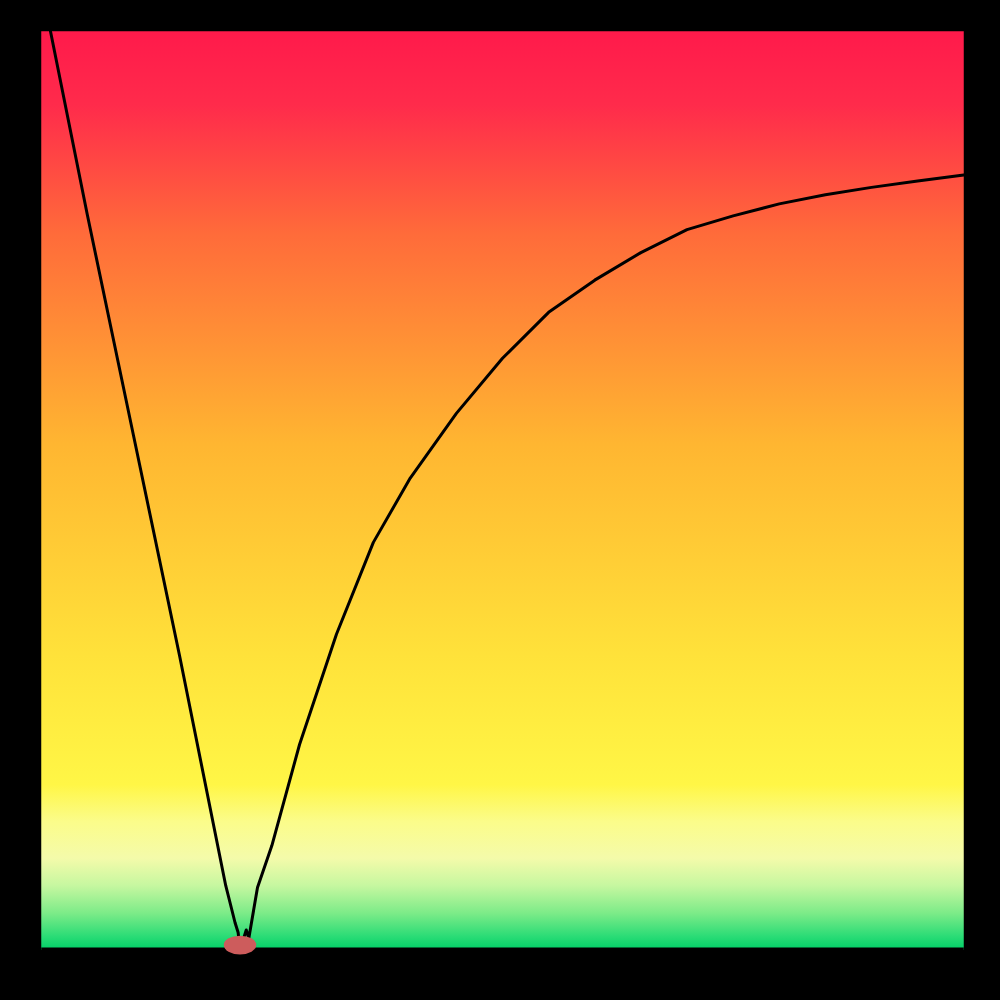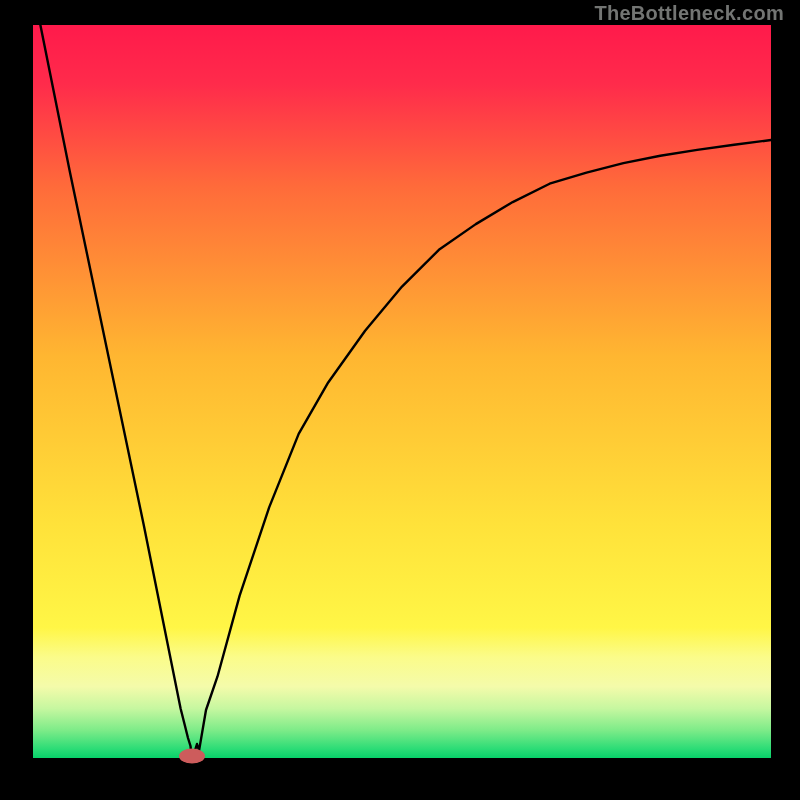--- a/index.html
+++ b/index.html
@@ -28,21 +28,20 @@
   }
   svg {
     display: block;
   }
 </style>
 </head>
 <body>
 
 <div class="wrap">
 
-  <div class="branding">TheBottleneck.com</div>
 
   <svg width="800" height="800" viewBox="0 0 800 800">
     <defs>
       <linearGradient id="bg" x1="0" y1="0" x2="0" y2="1">
         <stop offset="0%" stop-color="#ff1a4b"></stop>
         <stop offset="8%" stop-color="#ff2b4b"></stop>
         <stop offset="22%" stop-color="#ff6b3a"></stop>
         <stop offset="45%" stop-color="#ffb631"></stop>
         <stop offset="68%" stop-color="#ffe23a"></stop>
         <stop offset="82%" stop-color="#fff646"></stop>

